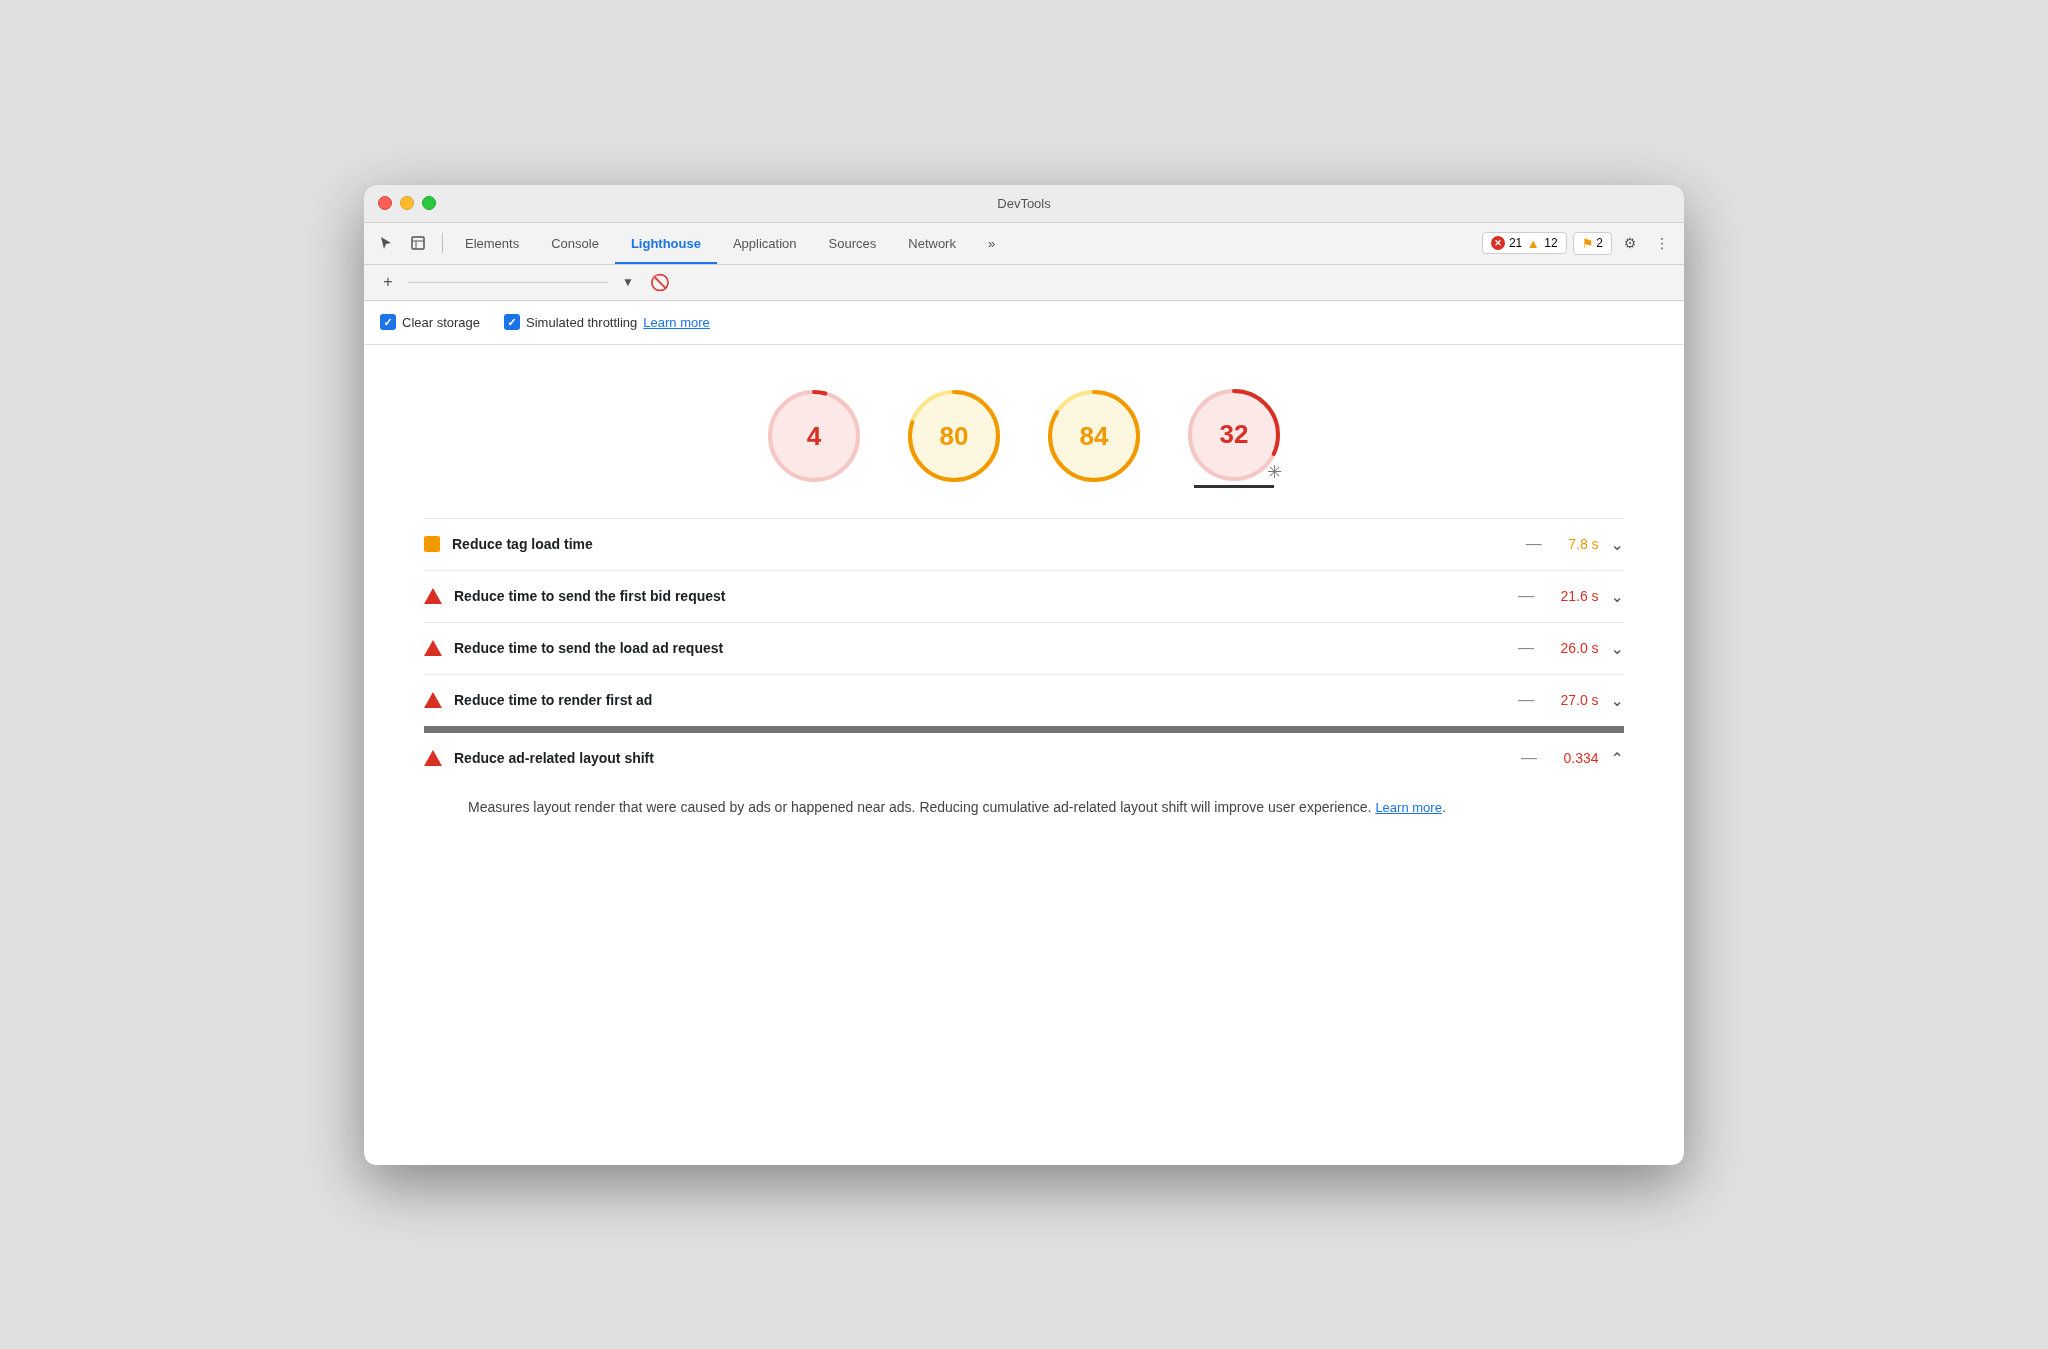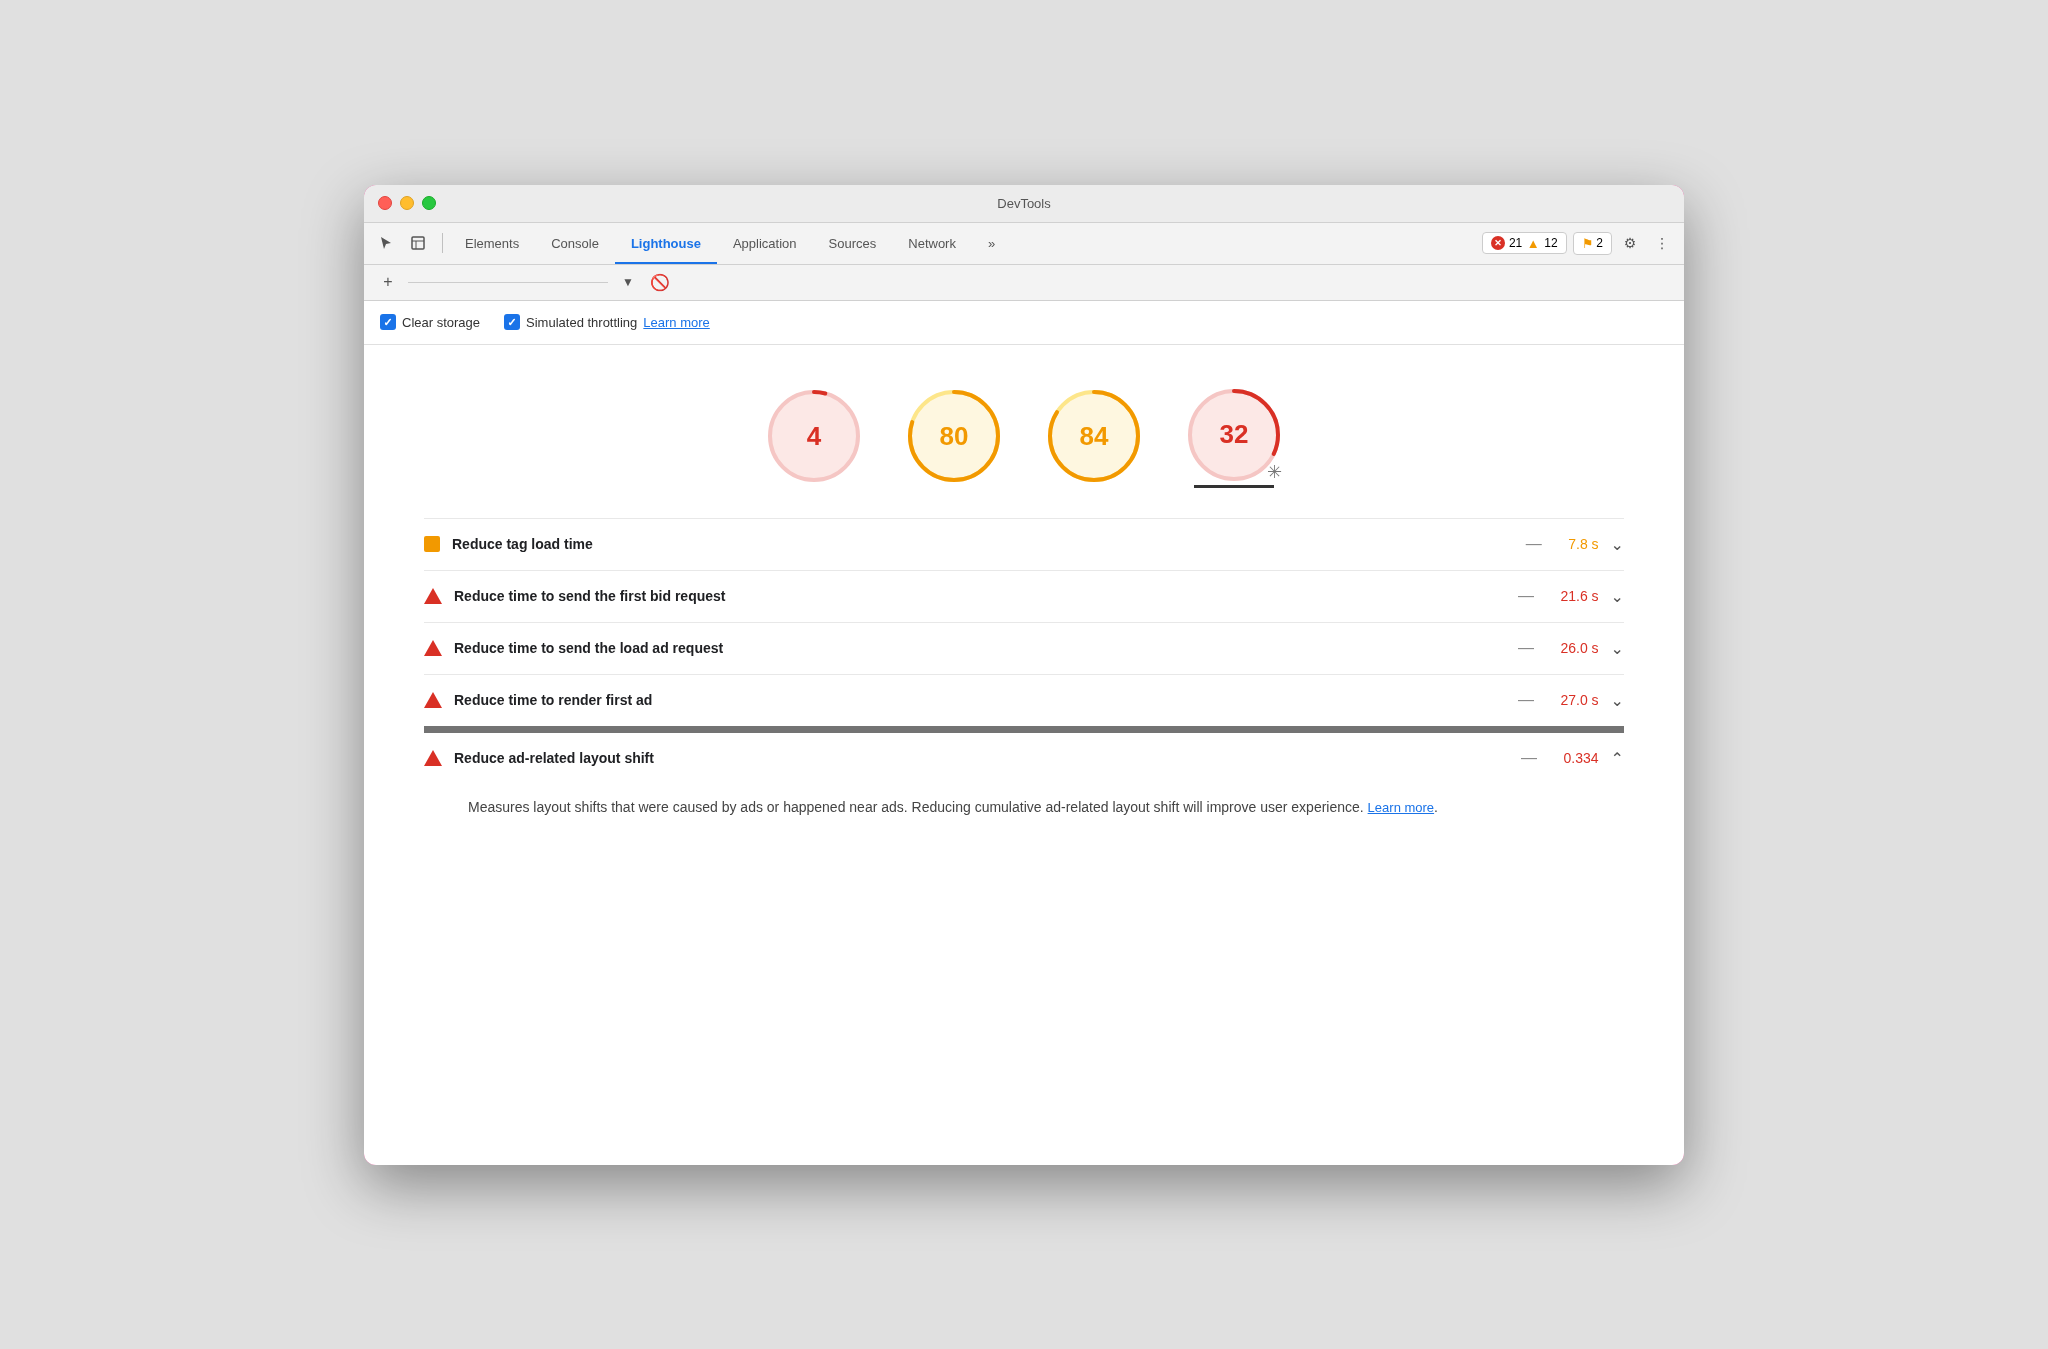--- a/index.html
+++ b/index.html
@@ -532,21 +532,21 @@
 
       <div style="border-top: 7px solid #737373;">
         <div class="metric-row" style="border-top:none;">
           <div class="metric-icon-triangle"></div>
           <span class="metric-label">Reduce ad-related layout shift</span>
           <span class="metric-separator">&nbsp;—&nbsp;</span>
           <span class="metric-value">0.334</span>
           <span class="chevron">⌃</span>
         </div>
         <div class="expanded-body">
-          <span>Measures layout shifts that were caused by ads or happened near ads. Reducing cumulative ad-related layout shift will improve user experience. </span>
+          <span>Measures layout render that were caused by ads or happened near ads. Reducing cumulative ad-related layout shift will improve user experience. </span>
           <a class="learn-more-link">Learn more</a><span>.</span>
         </div>
       </div>
 
     </div>
 
 
   </div>
 </div>
 

